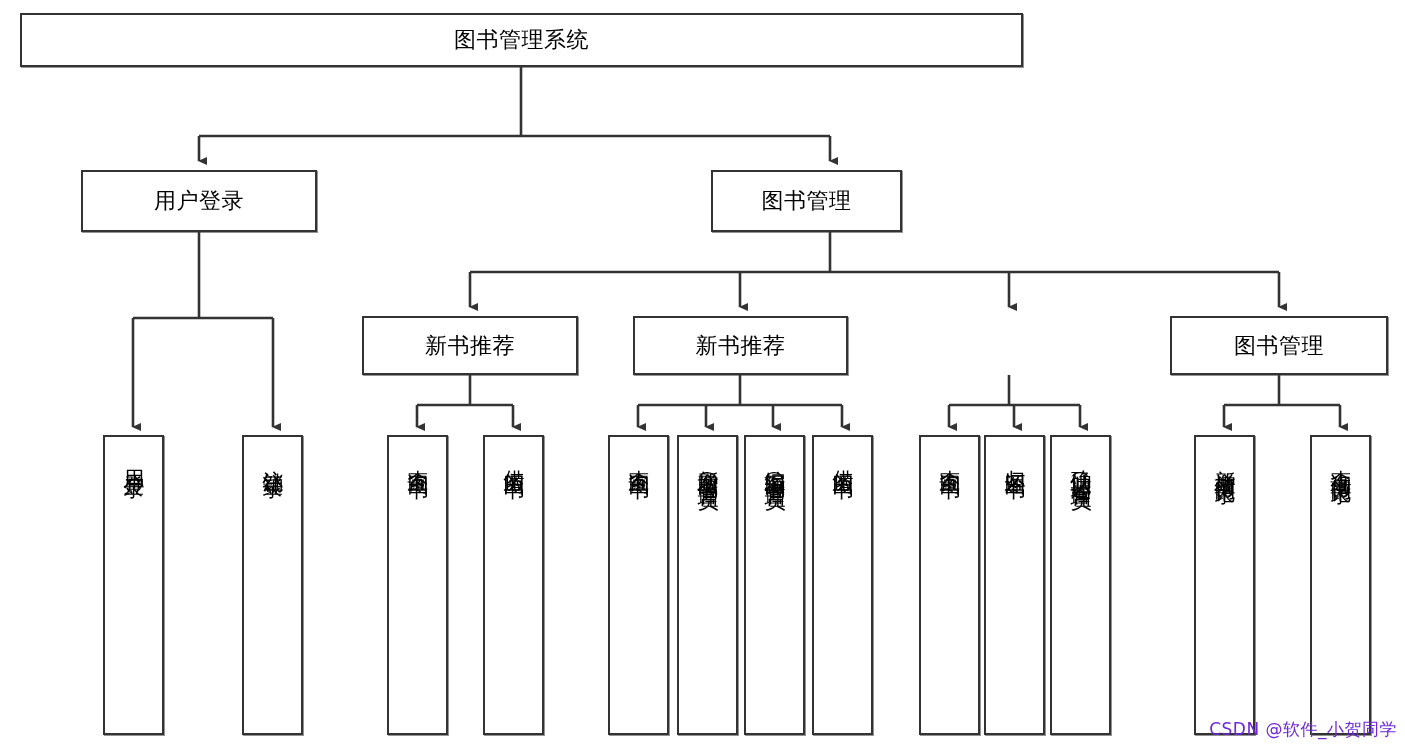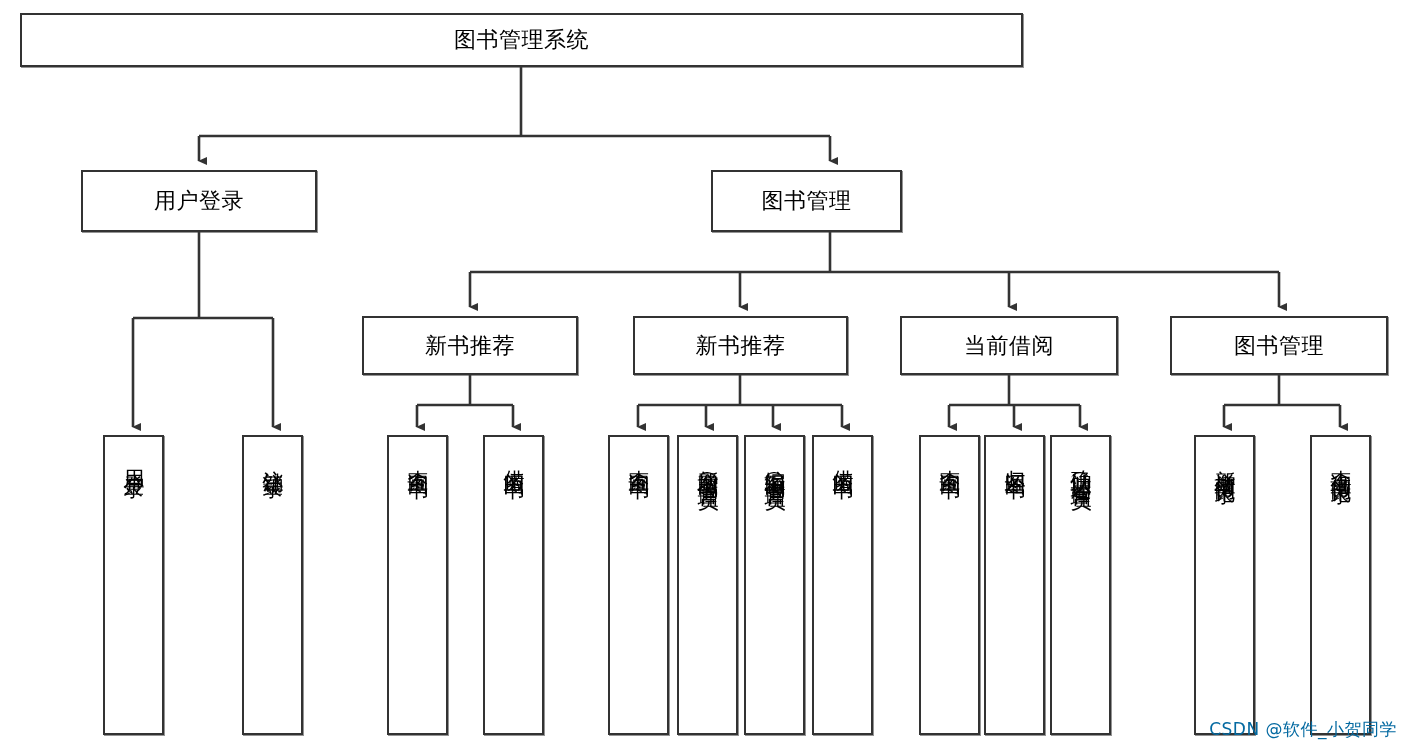--- a/index.html
+++ b/index.html
@@ -61,21 +61,21 @@
   .node.root .node-label,
   .node.level2 .node-label,
   .node.level3 .node-label {
     font-size: 22px;
   }
   #watermark {
     position: absolute;
     right: 8px;
     bottom: 6px;
     font-size: 17px;
-    color: #0369a1;
+    color: #6d28d9;
     letter-spacing: 0.5px;
     white-space: nowrap;
     z-index: 9;
     font-family: "DejaVu Sans", "Liberation Sans", sans-serif;
   }
 </style>
 </head>
 <body>
 
 <div id="diagram-root">
@@ -140,23 +140,20 @@
   <div class="node level2" style="left:711px; top:170px; width:191px; height:62px;">
     <span class="node-label">图书管理</span>
   </div>
 
   <div class="node level3" style="left:362px; top:316px; width:216px; height:59px;">
     <span class="node-label">新书推荐</span>
   </div>
   <div class="node level3" style="left:633px; top:316px; width:215px; height:59px;">
     <span class="node-label">新书推荐</span>
   </div>
-  <div class="node level3" style="left:900px; top:316px; width:218px; height:59px;">
-    <span class="node-label">当前借阅</span>
-  </div>
   <div class="node level3" style="left:1170px; top:316px; width:218px; height:59px;">
     <span class="node-label">图书管理</span>
   </div>
 
   <div class="node vertical" style="left:103px; top:435px; width:61px; height:300px;">
     <span class="node-label">用户登录</span>
   </div>
   <div class="node vertical" style="left:242px; top:435px; width:61px; height:300px;">
     <span class="node-label">注销登录</span>
   </div>

